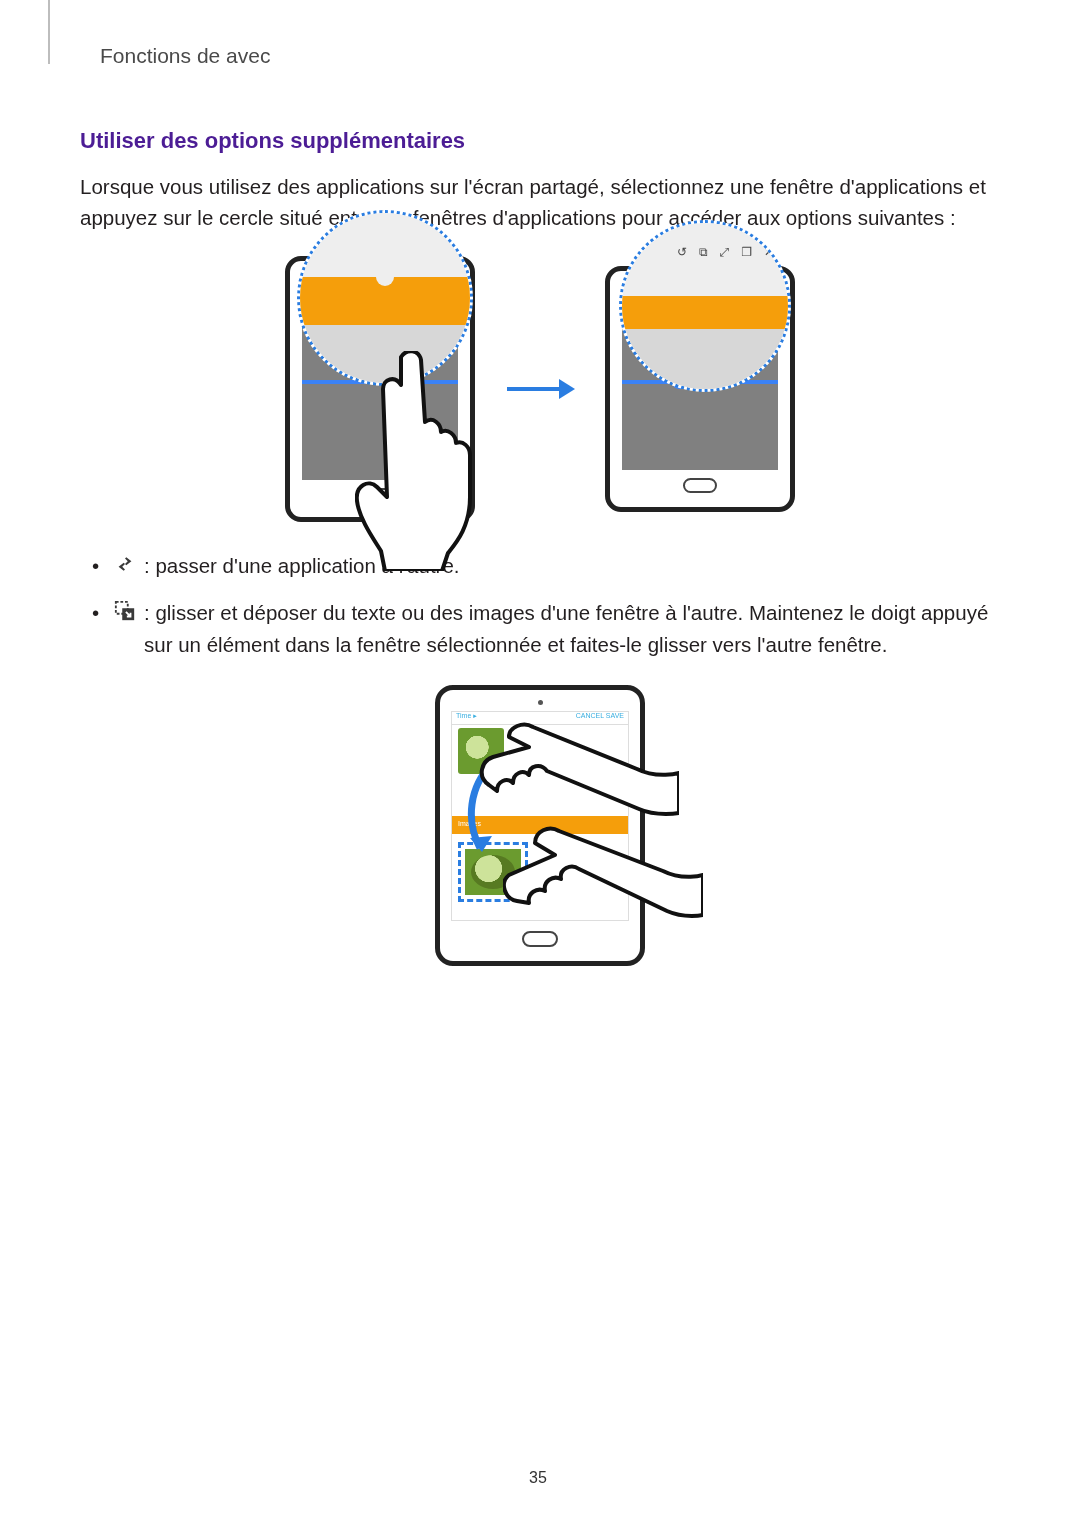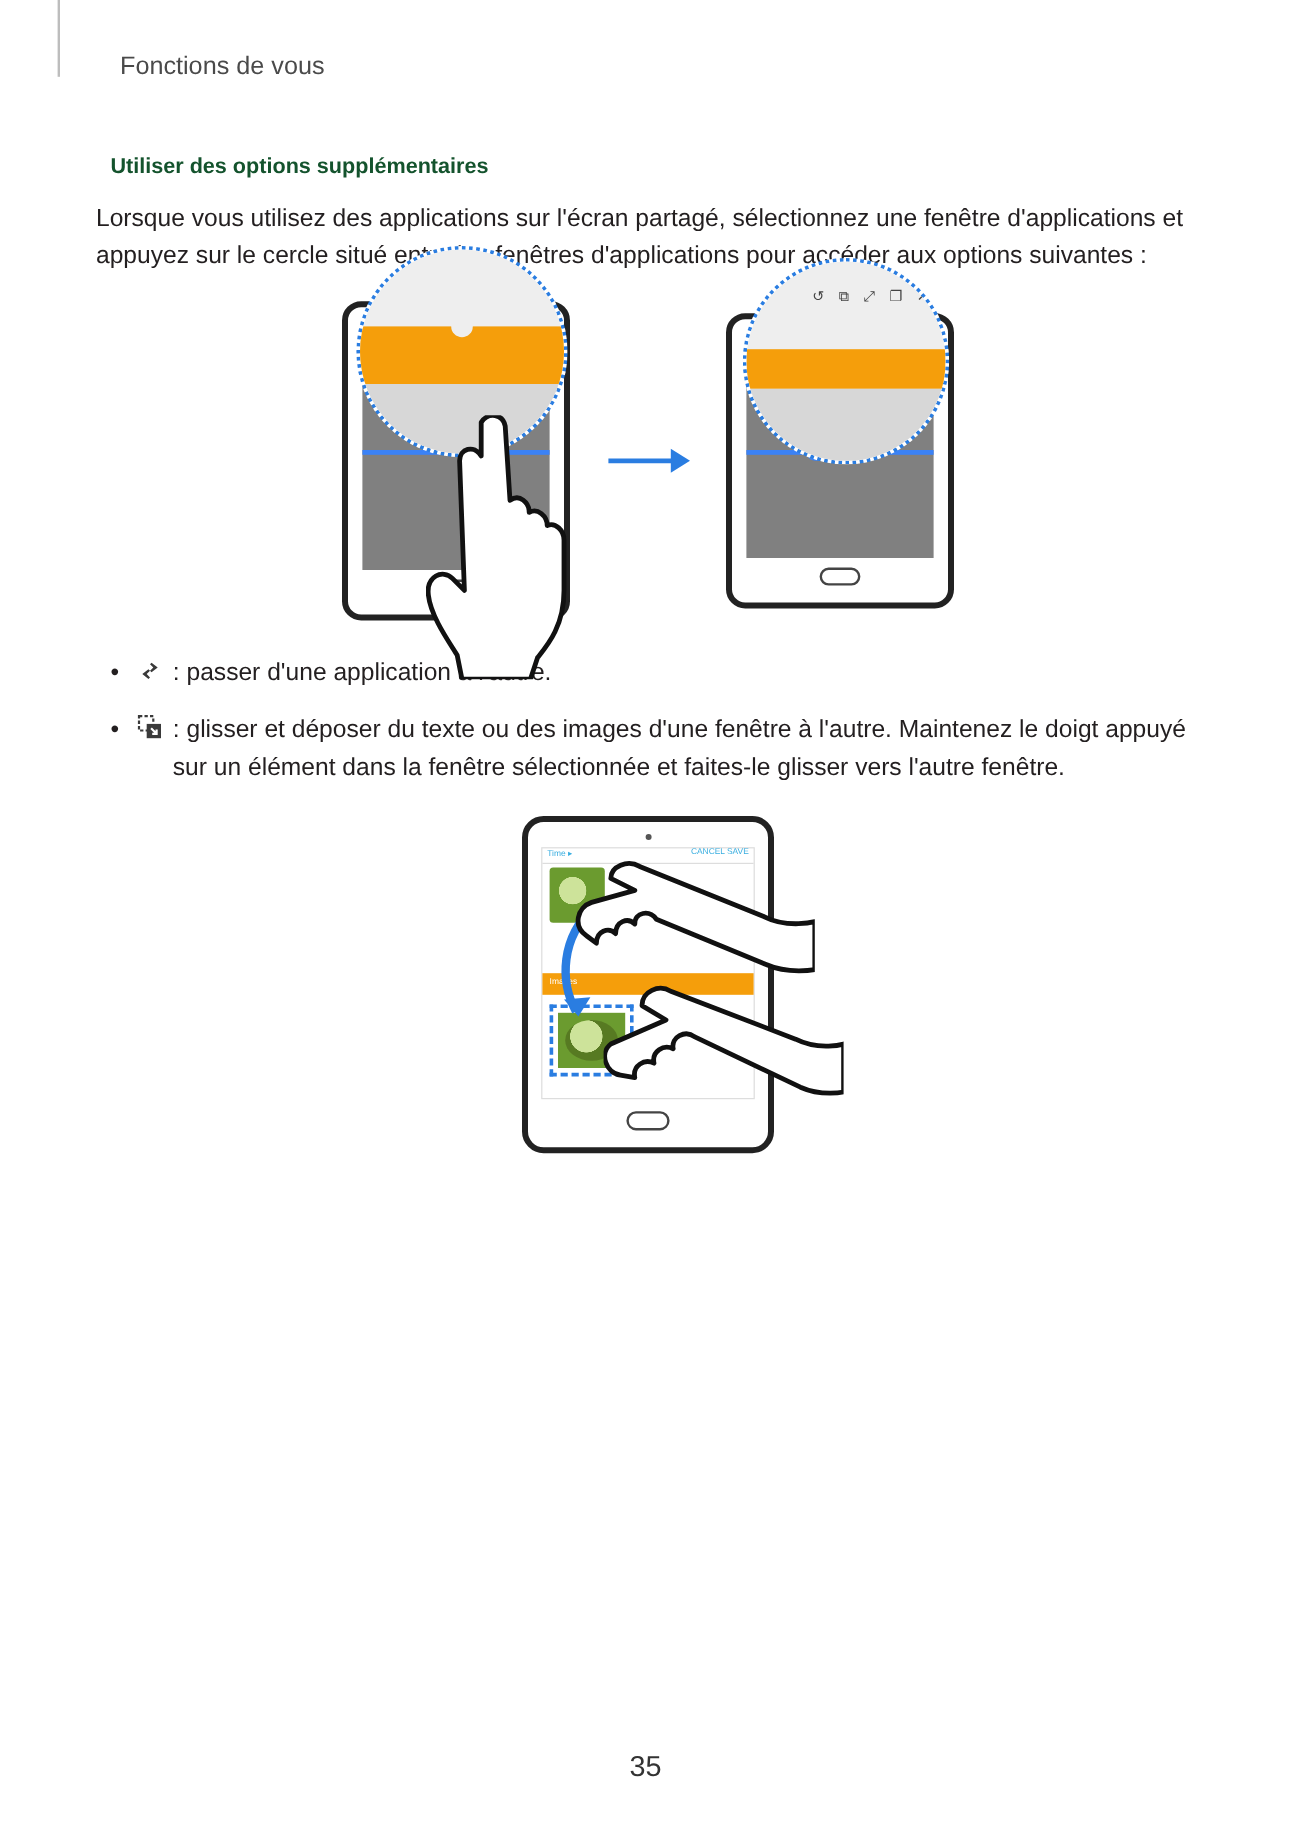--- a/index.html
+++ b/index.html
@@ -26,24 +26,24 @@
     height: 64px;
     background: #bdbdbd;
   }
   .section-name {
     font-size: 21px;
     color: #4a4a4a;
     margin: 4px 0 60px 20px;
     font-weight: 400;
   }
   h2.subheading {
-    font-size: 18px;
+    font-size: 22px;
     font-weight: 700;
-    margin: 0 0 18px 12px;
-    color: #14532d;
+    margin: 0 0 18px 0;
+    color: #4c1d95;
   }
   p.body {
     font-size: 20.5px;
     line-height: 1.5;
     margin: 0 0 22px 0;
     color: #231f20;
   }
   .figure-row {
     display: flex;
     justify-content: center;
@@ -160,29 +160,29 @@
   
   .note { display:flex; gap:40px; align-items:flex-start; margin-top:10px; }
   .note-icon {
     width:44px; height:44px; border:3px solid #8cc63f; border-radius:10px;
     display:flex; align-items:center; justify-content:center; flex-shrink:0;
   }
   .note-text { font-size:20.5px; line-height:1.5; }
 
   .page-number {
     position:absolute; bottom:40px; left:0; right:4px; text-align:center;
-    font-size:24px; color:#333;margin-top:23px;
+    font-size:16px; color:#333;margin-top:23px;
   }
 </style>
 </head>
 <body>
 
 <div class="page">
   <div class="header-rule"></div>
-  <div class="section-name">Fonctions de vous</div>
+  <div class="section-name">Fonctions de avec</div>
 
   <h2 class="subheading">Utiliser des options supplémentaires</h2>
   <p class="body">Lorsque vous utilisez des applications sur l'écran partagé, sélectionnez une fenêtre d'applications et appuyez sur le cercle situé entre les fenêtres d'applications pour accéder aux options suivantes :</p>
 
   <div class="figure-row">
 
     <div style="position:relative;">
       <div class="tablet">
         <div class="cam"></div>
         <div class="screen">

